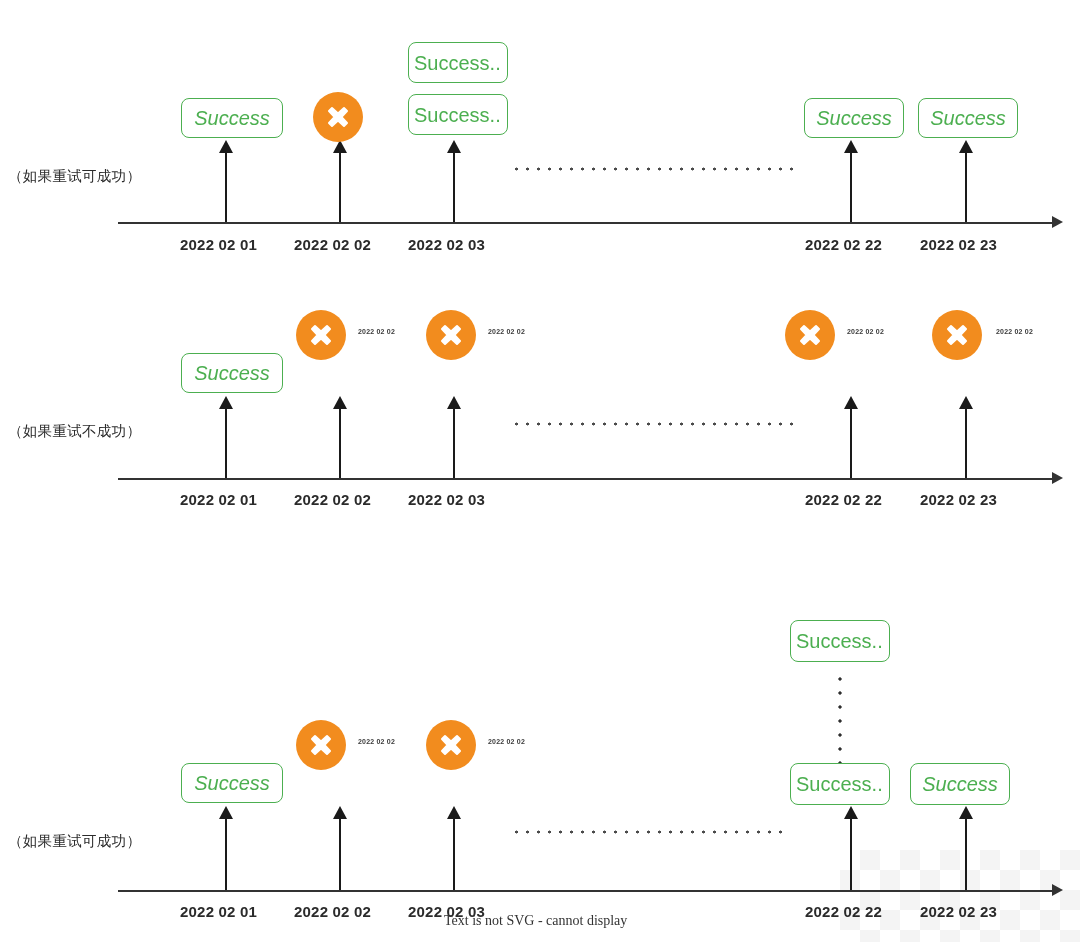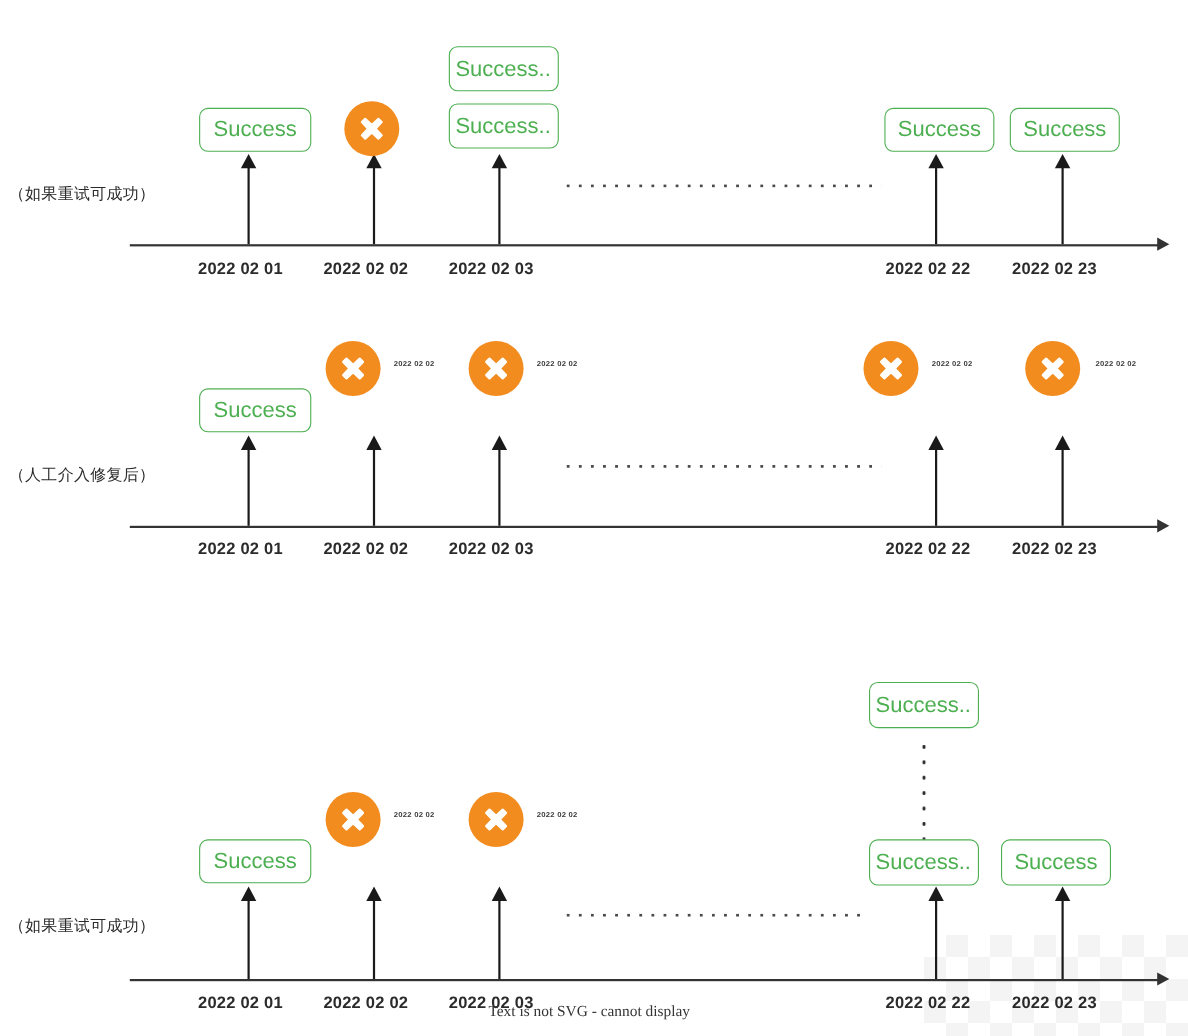--- a/index.html
+++ b/index.html
@@ -92,21 +92,21 @@
     color: #4CAF50;
     font-size: 20px;
     line-height: 1;
     display: flex;
     align-items: center;
     justify-content: flex-start;
     padding-left: 5px;
     overflow: hidden;
     white-space: nowrap;
   }
-  .success-box.centered { justify-content: center; padding-left: 0; }
+  .success-box.centered { justify-content: center; padding-left: 0; font-style: italic; }
 
   
   .x-badge {
     position: absolute;
     border-radius: 50%;
     background: #F28C1E;
     display: flex;
     align-items: center;
     justify-content: center;
   }
@@ -194,21 +194,21 @@
         <path d="M9 6 L15 11.6 L21 6 L24 9 L18.4 15 L24 21 L21 24 L15 18.4 L9 24 L6 21 L11.6 15 L6 9 Z" fill="#ffffff" stroke="#ffffff" stroke-width="2" stroke-linejoin="round"></path>
       </svg>
     </div>
   </div>
 
   <div class="row">
 
     <div class="axis-line" style="left:118px; top:478px; width:935px;"></div>
     <div class="axis-arrow" style="left:1052px; top:472px;"></div>
 
-    <div class="row-label" style="left:8px; top:422px;">（人工介入修复后）</div>
+    <div class="row-label" style="left:8px; top:422px;">（如果重试不成功）</div>
 
     <div class="tick" style="left:225px; top:408px; height:70px;"></div>
     <div class="tick-head" style="left:219px; top:396px;"></div>
 
     <div class="tick" style="left:339px; top:408px; height:70px;"></div>
     <div class="tick-head" style="left:333px; top:396px;"></div>
 
     <div class="tick" style="left:453px; top:408px; height:70px;"></div>
     <div class="tick-head" style="left:447px; top:396px;"></div>
 

